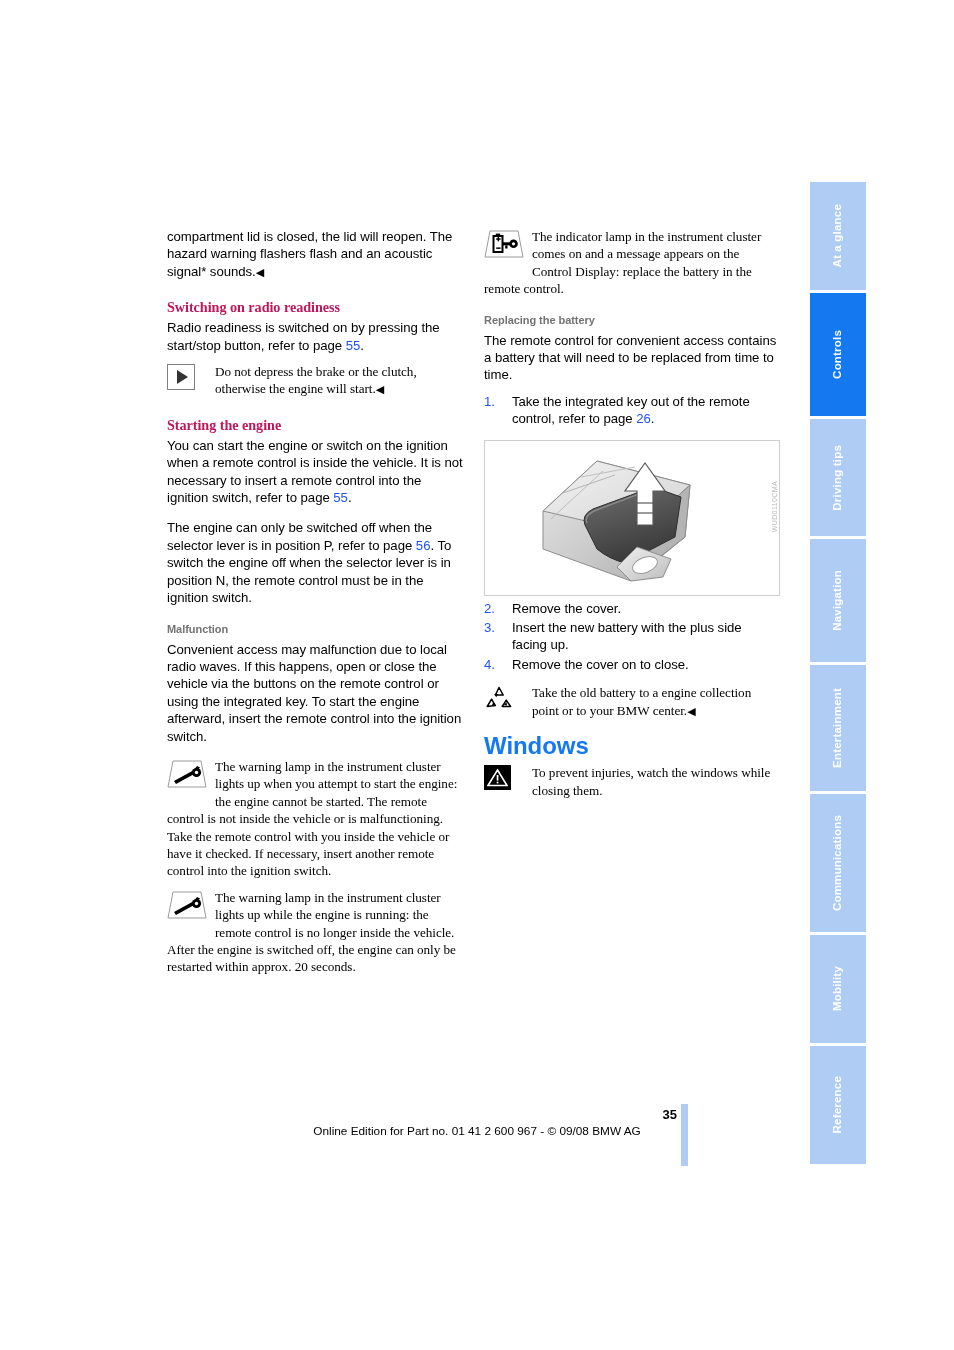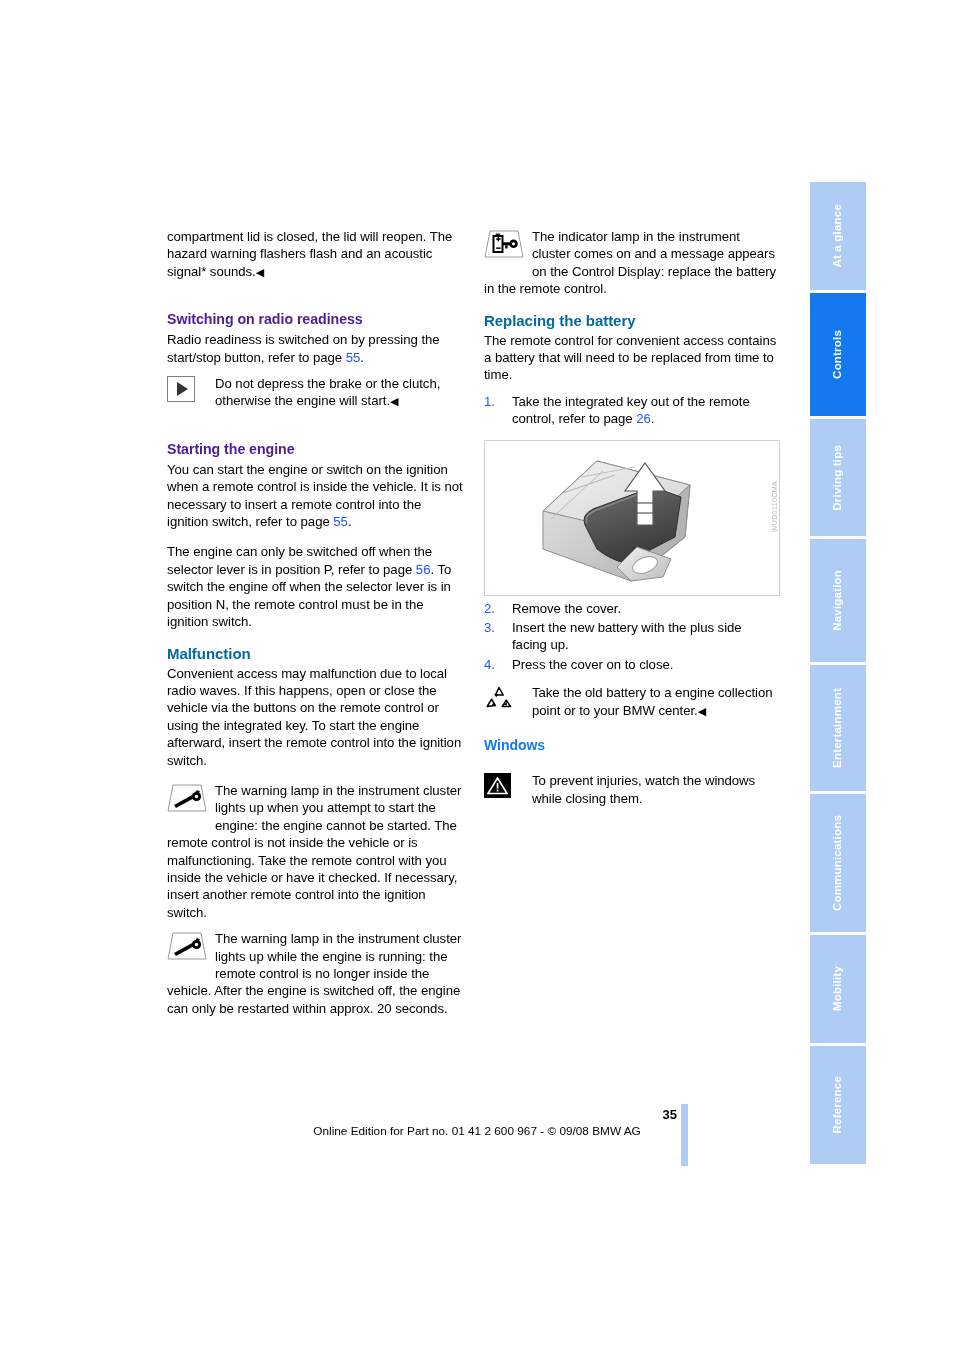--- a/index.html
+++ b/index.html
@@ -67,55 +67,56 @@
     letter-spacing: -0.05px;
   }
   #col-left  { left: 167px; }
   #col-right { left: 484px; }
 
   p.body { margin: 0 0 0 0; }
   .gap { height: 13px; }
   .gap-sm { height: 9px; }
 
   h2.head-strong {
-    color: #0369a1;
-    font-size: 15px;
+    color: #737373;
+    font-size: 11px;
     font-weight: bold;
     margin: 0 0 2px 0;
     line-height: 19px;
   }
   h3.head-light {
-    color: #4c1d95;
+    color: #be185d;
     font-size: 14.2px;
     font-weight: bold;
-    margin: 16px 0 2px 0;
+    margin: 4px 0 2px 0;
     line-height: 19px;
+    font-family: Liberation Serif, serif;
   }
   h1.head-section {
     color: #1478F0;
-    font-size: 14px;
+    font-size: 24px;
     font-weight: bold;
-    margin: 0 0 14px 0;
+    margin: 0 0 6px 0;
     line-height: 25px;
   }
   .pref { color: #2255EE; }
   .endmark { font-size: 11px; letter-spacing: 0; }
 
   
   .note { position: relative; min-height: 34px; }
   .note .note-ico {
     float: left;
     width: 48px;
     height: 34px;
     margin: 1px 0 0 0;
     display: flex;
     align-items: flex-start;
   }
   .note .note-txt { overflow: visible; }
-  .note p { margin: 0; }
+  .note p { margin: 0; font-family: Liberation Serif, serif; }
 
   
   .ico-trap { width: 40px; height: 30px; }
 
   
   .ico-playbox {
     width: 28px; height: 26px;
     border: 1px solid #808080;
     display: flex; align-items: center; justify-content: center;
     background: #fff;
@@ -348,21 +349,21 @@
     <div style="height:170px"></div>
 
     <ol class="steps">
       <li>
         <span class="num">2.</span><span>Remove the cover.</span>
       </li>
       <li>
         <span class="num">3.</span><span>Insert the new battery with the plus side facing up.</span>
       </li>
       <li>
-        <span class="num">4.</span><span>Press the cover on to close.</span>
+        <span class="num">4.</span><span>Remove the cover on to close.</span>
       </li>
     </ol>
 
     <div class="gap-sm"></div>
 
     <div class="note">
       <div class="note-ico">
         <svg class="ico-recycle" viewBox="0 0 30 27" xmlns="http://www.w3.org/2000/svg" aria-hidden="true">
           <g fill="none" stroke="#000" stroke-width="1.5" stroke-linejoin="round">
             <path d="M15 2.5 L19.2 10 L15.6 10 L11.4 10 Z"></path>

